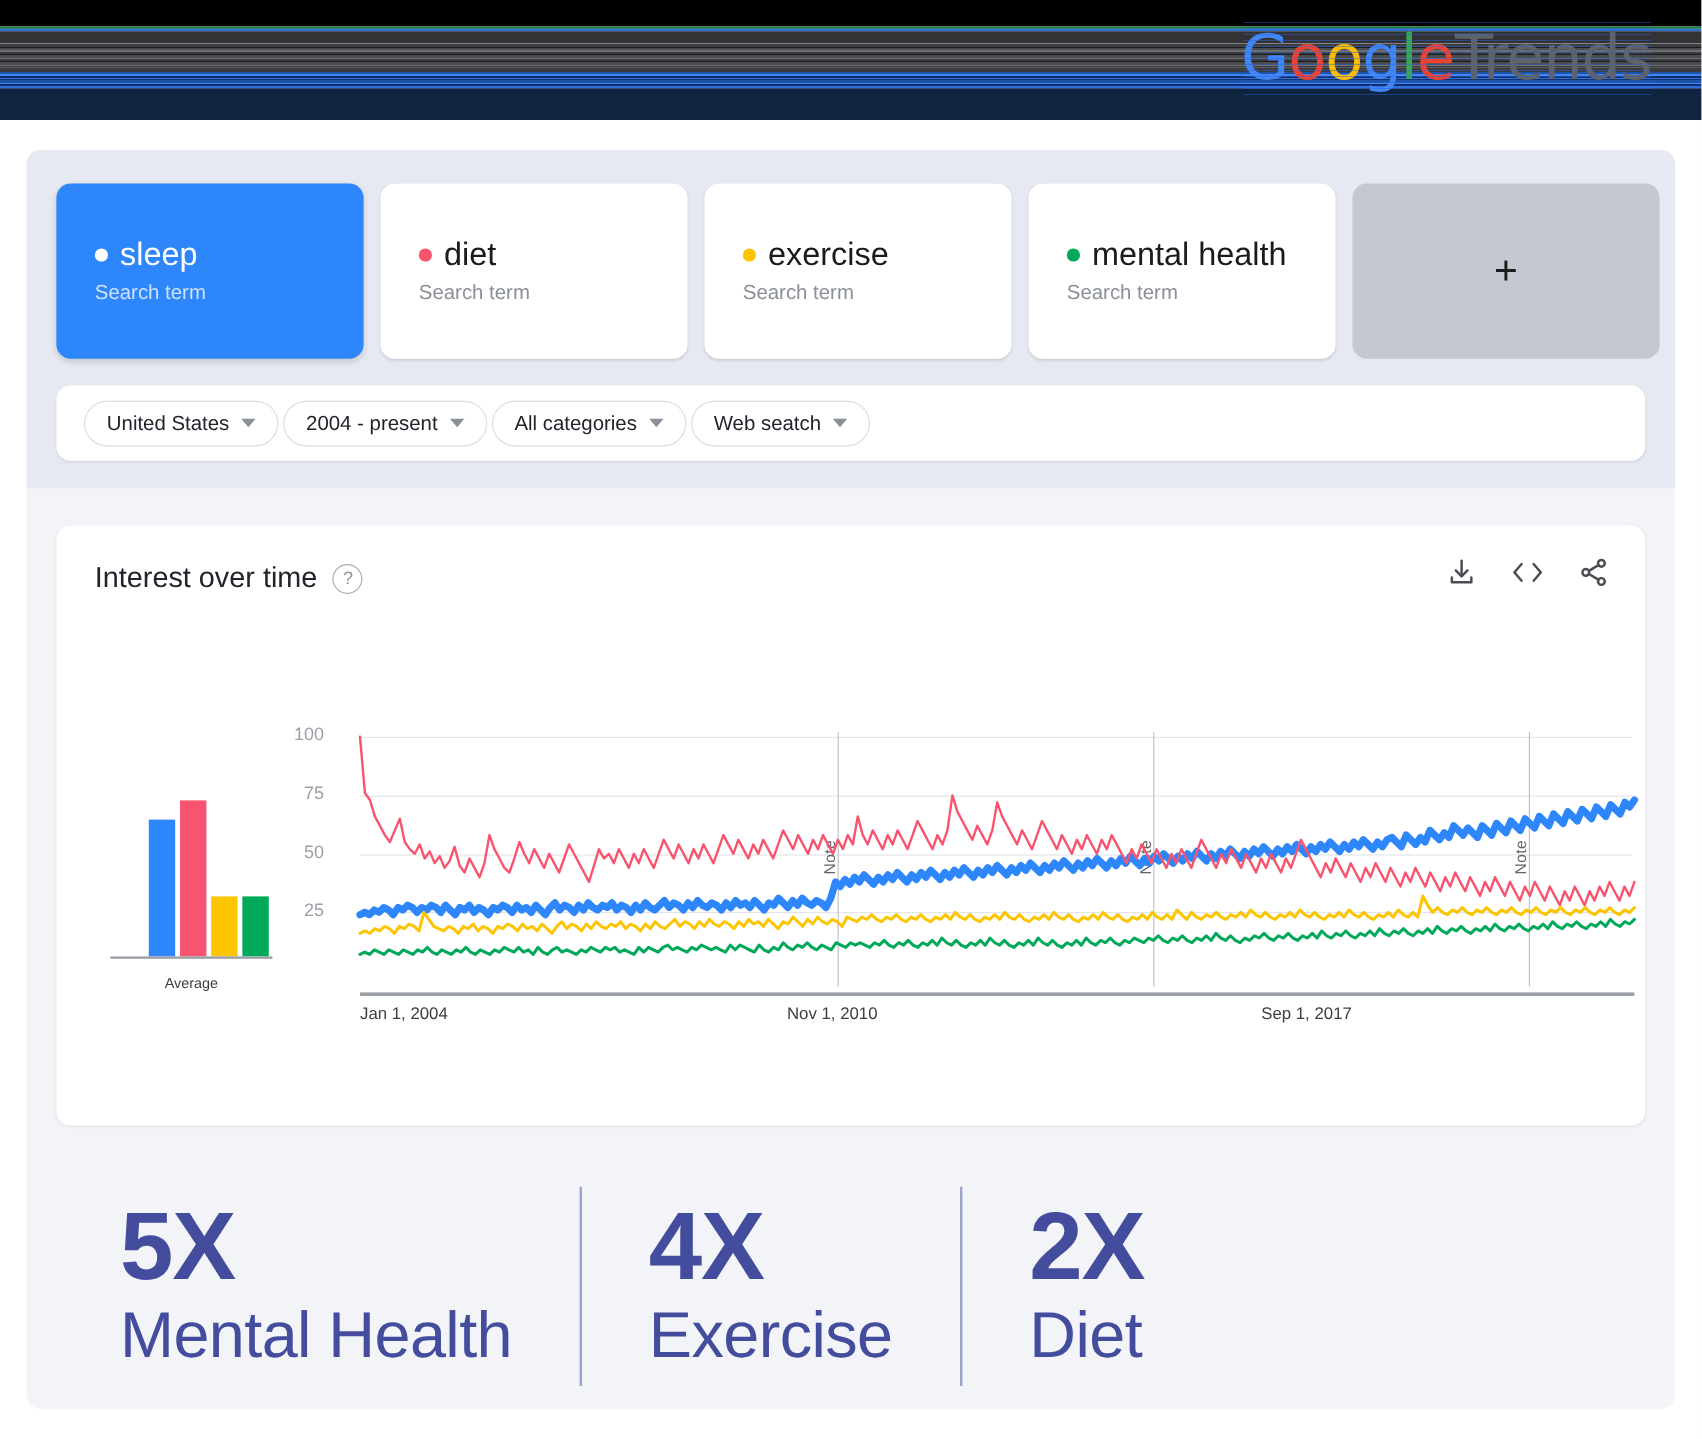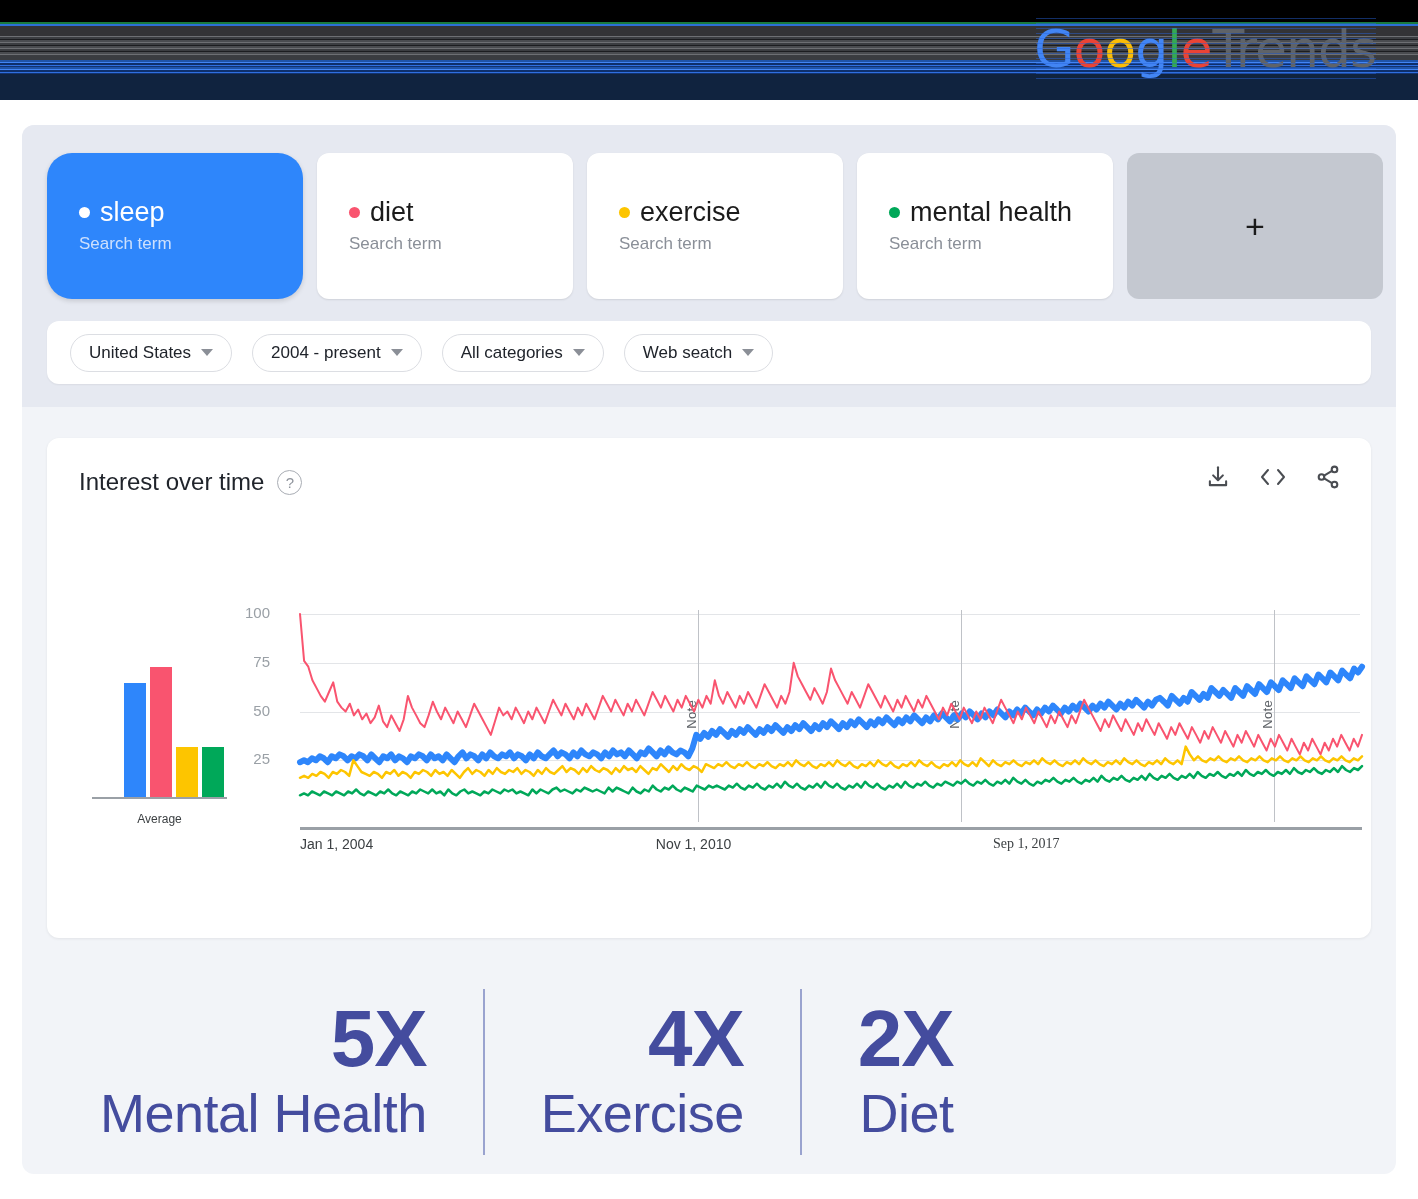--- a/index.html
+++ b/index.html
@@ -51,33 +51,33 @@
   .page { position:relative; width:1418px; height:1099px; background:#ffffff; }
   .shell { position:absolute; left:22px; top:25px; width:1374px; height:1049px;
            background:#f2f4f8; border-radius:12px; overflow:hidden; }
 
   .controls { position:absolute; left:0; top:0; width:1374px; height:282px; background:#e6e9f1; }
 
   .chips { position:absolute; left:25px; top:28px; display:flex; gap:14px; }
   .chip { width:256px; height:146px; border-radius:12px; background:#ffffff;
           padding:0 0 0 32px; display:flex; flex-direction:column; justify-content:center;
           box-shadow:0 1px 2px rgba(0,0,0,.10); position:relative; }
-  .chip.active { background:#2e86fb; box-shadow:0 2px 5px rgba(0,0,0,.14);border-radius:25px; }
+  .chip.active { background:#2e86fb; box-shadow:0 2px 5px rgba(0,0,0,.14); }
   .chip .term { font-size:27px; color:#1b1b1b; display:flex; align-items:center; line-height:1.1; }
   .chip.active .term { color:#ffffff; }
   .chip .dot { width:11px; height:11px; border-radius:50%; margin-right:10px; flex:0 0 auto; }
   .chip .sub { font-size:17px; color:#8a8f98; margin-top:7px; padding-left:0; }
   .chip.active .sub { color:#cde0fd; }
   .chip-add { width:256px; height:146px; border-radius:12px; background:#c4c8d0;
               display:flex; align-items:center; justify-content:center;
               font-size:34px; color:#1b1b1b; font-weight:300; }
 
   .filterbar { position:absolute; left:25px; top:196px; width:1324px; height:63px;
                background:#ffffff; border-radius:12px; display:flex; align-items:center;
-               padding-left:23px; gap:20px; box-shadow:0 1px 2px rgba(0,0,0,.06); }
+               padding-left:23px; gap:4px; box-shadow:0 1px 2px rgba(0,0,0,.06); }
   .filter { height:38px; border:1px solid #dcdee3; border-radius:19px; background:#fff;
             display:flex; align-items:center; padding:0 18px; gap:10px;
             font-size:17px; color:#20242b; white-space:nowrap; }
   .caret { width:0; height:0; border-left:6px solid transparent; border-right:6px solid transparent;
            border-top:7px solid #8b8f97; }
 
   
   .chartcard { position:absolute; left:25px; top:313px; width:1324px; height:500px;
                background:#ffffff; border-radius:12px; box-shadow:0 1px 3px rgba(0,0,0,.07); }
   .chart-head { position:absolute; left:32px; top:30px; display:flex; align-items:center; gap:13px; }
@@ -102,21 +102,21 @@
   .xaxis { position:absolute; left:48px; bottom:22px; width:1062px; height:3px; background:#9aa0a6; }
   .notemark { position:absolute; width:1px; background:#bfc2c7; }
   .notetxt { position:absolute; font-size:13px; color:#5f6368;
              writing-mode:vertical-rl; transform:rotate(180deg); letter-spacing:.3px; }
   .xtick { position:absolute; bottom:0; font-size:14px; color:#3c4043; white-space:nowrap; }
   .series { position:absolute; left:48px; top:0; width:1062px; height:225px; overflow:visible; }
 
   
   .stats { position:absolute; left:0; top:845px; width:1374px; height:204px;
            display:flex; align-items:center; padding-left:78px; }
-  .stat { display:flex; flex-direction:column; justify-content:center;align-items:flex-end; }
+  .stat { display:flex; flex-direction:column; justify-content:center; }
   .stat .big { font-size:80px; font-weight:700; color:#444c9e; line-height:.95;
                font-family:"Liberation Sans", sans-serif; letter-spacing:-1px; }
   .stat .lbl { font-size:54px; font-weight:400; color:#444c9e; line-height:1.12;
                margin-top:6px; letter-spacing:-.5px; }
   .divider { width:2px; height:166px; background:#9aa3cf; margin:0 0 0 0; }
 </style>
 </head>
 <body>
 
 <div class="header">
@@ -260,21 +260,21 @@
               <div class="notetxt" style="left: 432.25px; top: 98px;">Note</div>
               <div class="notemark" style="left: 708.564px; top: 8px; height: 212px;"></div>
               <div class="notetxt" style="left: 694.564px; top: 98px;">Note</div>
               <div class="notemark" style="left: 1021.85px; top: 8px; height: 212px;"></div>
               <div class="notetxt" style="left: 1007.85px; top: 98px;">Note</div>
             </div>
           <div class="xaxis"></div>
           <div id="xticks">
               <div class="xtick" style="left: 48px;">Jan 1, 2004</div>
               <div class="xtick" style="left: 403.77px;">Nov 1, 2010</div>
-              <div class="xtick" style="left: 741px; font-family: Liberation Serif, serif;">Sep 1, 2017</div>
+              <div class="xtick" style="left: 799px;">Sep 1, 2017</div>
             </div>
           <svg class="series" id="series" viewBox="0 0 1062 225" preserveAspectRatio="none">
               <polyline points="0.0,160.2 4.0,158.3 7.9,160.2 11.9,156.3 15.9,158.3 19.8,154.3 23.8,156.3 27.7,160.2 31.7,154.3 35.7,156.3 39.6,152.4 43.6,154.3 47.6,158.3 51.5,154.3 55.5,156.3 59.4,152.4 63.4,154.3 67.4,158.3 71.3,152.4 75.3,156.3 79.3,160.2 83.2,154.3 87.2,156.3 91.1,152.4 95.1,158.3 99.1,154.3 103.0,156.3 107.0,160.2 111.0,154.3 114.9,156.3 118.9,152.4 122.8,154.3 126.8,158.3 130.8,152.4 134.7,156.3 138.7,154.3 142.7,158.3 146.6,152.4 150.6,156.3 154.5,160.2 158.5,154.3 162.5,150.4 166.4,156.3 170.4,152.4 174.4,154.3 178.3,158.3 182.3,152.4 186.2,156.3 190.2,150.4 194.2,154.3 198.1,156.3 202.1,152.4 206.1,154.3 210.0,150.4 214.0,156.3 217.9,152.4 221.9,154.3 225.9,158.3 229.8,152.4 233.8,156.3 237.8,150.4 241.7,154.3 245.7,156.3 249.6,152.4 253.6,148.5 257.6,154.3 261.5,150.4 265.5,152.4 269.5,156.3 273.4,150.4 277.4,154.3 281.4,148.5 285.3,152.4 289.3,154.3 293.2,150.4 297.2,152.4 301.2,156.3 305.1,150.4 309.1,154.3 313.1,148.5 317.0,152.4 321.0,150.4 324.9,154.3 328.9,148.5 332.9,152.4 336.8,156.3 340.8,150.4 344.8,152.4 348.7,146.5 352.7,150.4 356.6,154.3 360.6,148.5 364.6,152.4 368.5,146.5 372.5,150.4 376.5,152.4 380.4,148.5 384.4,150.4 388.3,154.3 392.3,146.5 396.3,132.9 400.2,136.8 404.2,130.9 408.2,134.8 412.1,129.0 416.1,132.9 420.0,127.1 424.0,130.9 428.0,134.8 431.9,129.0 435.9,132.9 439.9,127.1 443.8,130.9 447.8,125.1 451.7,129.0 455.7,132.9 459.7,127.1 463.6,130.9 467.6,125.1 471.6,129.0 475.5,123.2 479.5,127.1 483.4,130.9 487.4,125.1 491.4,129.0 495.3,123.2 499.3,127.1 503.3,121.2 507.2,125.1 511.2,129.0 515.1,123.2 519.1,127.1 523.1,121.2 527.0,125.1 531.0,119.3 535.0,123.2 538.9,127.1 542.9,121.2 546.9,125.1 550.8,119.3 554.8,123.2 558.7,117.3 562.7,121.2 566.7,125.1 570.6,119.3 574.6,123.2 578.6,117.3 582.5,121.2 586.5,115.4 590.4,119.3 594.4,123.2 598.4,117.3 602.3,121.2 606.3,115.4 610.3,119.3 614.2,113.4 618.2,117.3 622.1,121.2 626.1,115.4 630.1,119.3 634.0,113.4 638.0,117.3 642.0,111.5 645.9,115.4 649.9,119.3 653.8,113.4 657.8,117.3 661.8,111.5 665.7,115.4 669.7,109.5 673.7,113.4 677.6,117.3 681.6,111.5 685.5,115.4 689.5,109.5 693.5,113.4 697.4,107.5 701.4,111.5 705.4,115.4 709.3,109.5 713.3,113.4 717.2,107.5 721.2,111.5 725.2,105.6 729.1,109.5 733.1,113.4 737.1,107.5 741.0,111.5 745.0,105.6 748.9,109.5 752.9,103.6 756.9,107.5 760.8,111.5 764.8,105.6 768.8,109.5 772.7,103.6 776.7,107.5 780.6,101.7 784.6,105.6 788.6,109.5 792.5,103.6 796.5,107.5 800.5,101.7 804.4,105.6 808.4,99.7 812.4,103.6 816.3,107.5 820.3,101.7 824.2,105.6 828.2,99.7 832.2,103.6 836.1,97.8 840.1,101.7 844.1,105.6 848.0,99.7 852.0,103.6 855.9,97.8 859.9,95.9 863.9,99.7 867.8,103.6 871.8,93.9 875.8,97.8 879.7,101.7 883.7,95.9 887.6,99.7 891.6,90.0 895.6,93.9 899.5,97.8 903.5,92.0 907.5,95.9 911.4,86.1 915.4,90.0 919.3,93.9 923.3,88.0 927.3,92.0 931.2,95.9 935.2,86.1 939.2,90.0 943.1,93.9 947.1,84.2 951.0,88.0 955.0,92.0 959.0,82.2 962.9,86.1 966.9,90.0 970.9,80.3 974.8,84.2 978.8,88.0 982.7,78.3 986.7,82.2 990.7,86.1 994.6,76.3 998.6,80.3 1002.6,84.2 1006.5,74.4 1010.5,78.3 1014.4,82.2 1018.4,72.5 1022.4,76.3 1026.3,80.3 1030.3,70.5 1034.3,74.4 1038.2,78.3 1042.2,68.6 1046.1,72.5 1050.1,76.3 1054.1,66.6 1058.0,70.5 1062.0,64.7" fill="none" stroke="#2e86fb" stroke-width="6" stroke-linejoin="round" stroke-linecap="round" vector-effect="non-scaling-stroke"></polyline>
               <polyline points="0.0,12.0 4.1,58.8 8.3,64.7 12.4,78.3 16.6,86.1 20.7,93.9 24.9,99.7 29.0,90.0 33.2,80.3 37.3,99.7 41.5,105.6 45.6,109.5 49.8,101.7 53.9,113.4 58.1,107.5 62.2,117.3 66.4,111.5 70.5,121.2 74.7,115.4 78.8,103.6 83.0,119.3 87.1,125.1 91.3,113.4 95.4,121.2 99.6,129.0 103.7,117.3 107.9,93.9 112.0,105.6 116.2,113.4 120.3,121.2 124.5,125.1 128.6,113.4 132.8,99.7 136.9,109.5 141.0,117.3 145.2,105.6 149.3,113.4 153.5,121.2 157.6,109.5 161.8,117.3 165.9,125.1 170.1,113.4 174.2,101.7 178.4,109.5 182.5,117.3 186.7,125.1 190.8,132.9 195.0,119.3 199.1,105.6 203.3,113.4 207.4,109.5 211.6,117.3 215.7,105.6 219.9,113.4 224.0,121.2 228.2,109.5 232.3,117.3 236.5,105.6 240.6,113.4 244.8,121.2 248.9,109.5 253.1,97.8 257.2,105.6 261.4,113.4 265.5,101.7 269.6,109.5 273.8,117.3 277.9,105.6 282.1,113.4 286.2,101.7 290.4,109.5 294.5,117.3 298.7,105.6 302.8,93.9 307.0,101.7 311.1,109.5 315.3,97.8 319.4,105.6 323.6,113.4 327.7,101.7 331.9,109.5 336.0,97.8 340.2,105.6 344.3,113.4 348.5,101.7 352.6,90.0 356.8,97.8 360.9,105.6 365.1,93.9 369.2,101.7 373.4,109.5 377.5,97.8 381.7,105.6 385.8,93.9 390.0,101.7 394.1,109.5 398.3,97.8 402.4,105.6 406.5,93.9 410.7,101.7 414.8,78.3 419.0,93.9 423.1,101.7 427.3,90.0 431.4,97.8 435.6,105.6 439.7,93.9 443.9,101.7 448.0,90.0 452.2,97.8 456.3,105.6 460.5,93.9 464.6,82.2 468.8,90.0 472.9,97.8 477.1,105.6 481.2,93.9 485.4,101.7 489.5,90.0 493.7,60.8 497.8,74.4 502.0,82.2 506.1,90.0 510.3,97.8 514.4,86.1 518.6,93.9 522.7,101.7 526.9,90.0 531.0,66.6 535.1,78.3 539.3,86.1 543.4,93.9 547.6,101.7 551.7,90.0 555.9,97.8 560.0,105.6 564.2,93.9 568.3,82.2 572.5,90.0 576.6,97.8 580.8,105.6 584.9,93.9 589.1,101.7 593.2,109.5 597.4,97.8 601.5,105.6 605.7,93.9 609.8,101.7 614.0,109.5 618.1,97.8 622.3,105.6 626.4,93.9 630.6,101.7 634.7,109.5 638.9,117.3 643.0,105.6 647.2,113.4 651.3,101.7 655.5,109.5 659.6,117.3 663.8,105.6 667.9,113.4 672.0,121.2 676.2,109.5 680.3,117.3 684.5,105.6 688.6,113.4 692.8,121.2 696.9,109.5 701.1,97.8 705.2,105.6 709.4,113.4 713.5,121.2 717.7,109.5 721.8,117.3 726.0,105.6 730.1,113.4 734.3,121.2 738.4,109.5 742.6,117.3 746.7,125.1 750.9,113.4 755.0,121.2 759.2,109.5 763.3,117.3 767.5,125.1 771.6,113.4 775.8,121.2 779.9,109.5 784.1,97.8 788.2,105.6 792.4,113.4 796.5,121.2 800.6,129.0 804.8,117.3 808.9,125.1 813.1,113.4 817.2,121.2 821.4,129.0 825.5,117.3 829.7,125.1 833.8,132.9 838.0,121.2 842.1,129.0 846.3,117.3 850.4,125.1 854.6,132.9 858.7,121.2 862.9,129.0 867.0,136.8 871.2,125.1 875.3,132.9 879.5,121.2 883.6,129.0 887.8,136.8 891.9,125.1 896.1,132.9 900.2,140.7 904.4,129.0 908.5,136.8 912.7,125.1 916.8,132.9 921.0,140.7 925.1,129.0 929.3,136.8 933.4,144.6 937.5,132.9 941.7,140.7 945.8,129.0 950.0,136.8 954.1,144.6 958.3,132.9 962.4,140.7 966.6,148.5 970.7,136.8 974.9,144.6 979.0,132.9 983.2,140.7 987.3,148.5 991.5,136.8 995.6,144.6 999.8,152.4 1003.9,140.7 1008.1,148.5 1012.2,136.8 1016.4,144.6 1020.5,152.4 1024.7,140.7 1028.8,148.5 1033.0,136.8 1037.1,144.6 1041.3,132.9 1045.4,140.7 1049.6,148.5 1053.7,136.8 1057.9,144.6 1062.0,132.9" fill="none" stroke="#f9546f" stroke-width="2" stroke-linejoin="round" stroke-linecap="round" vector-effect="non-scaling-stroke"></polyline>
               <polyline points="0.0,175.8 4.1,173.8 8.2,175.8 12.3,171.9 16.4,173.8 20.5,170.0 24.6,171.9 28.7,175.8 32.8,170.0 36.9,171.9 41.0,168.0 45.1,170.0 49.2,173.8 53.3,158.3 57.4,164.1 61.5,170.0 65.6,171.9 69.7,173.8 73.8,170.0 77.9,171.9 82.0,175.8 86.1,170.0 90.2,171.9 94.3,168.0 98.4,173.8 102.5,170.0 106.6,171.9 110.7,175.8 114.8,170.0 118.9,171.9 123.0,168.0 127.1,170.0 131.2,173.8 135.3,168.0 139.4,171.9 143.5,170.0 147.6,173.8 151.7,168.0 155.8,171.9 159.9,175.8 164.0,170.0 168.1,166.1 172.2,171.9 176.3,168.0 180.4,170.0 184.5,173.8 188.6,168.0 192.7,171.9 196.8,166.1 200.9,170.0 205.0,171.9 209.1,168.0 213.2,170.0 217.3,166.1 221.4,171.9 225.5,168.0 229.6,170.0 233.7,173.8 237.8,168.0 241.9,171.9 246.0,166.1 250.1,170.0 254.2,171.9 258.3,168.0 262.4,164.1 266.5,170.0 270.6,166.1 274.7,168.0 278.8,171.9 282.9,166.1 287.0,170.0 291.1,164.1 295.2,168.0 299.3,170.0 303.4,166.1 307.5,168.0 311.6,171.9 315.7,166.1 319.8,170.0 323.9,164.1 328.0,168.0 332.1,166.1 336.2,170.0 340.3,164.1 344.4,168.0 348.5,171.9 352.6,166.1 356.7,168.0 360.8,162.2 364.9,166.1 369.0,170.0 373.1,164.1 377.2,168.0 381.3,162.2 385.4,166.1 389.5,168.0 393.6,164.1 397.7,166.1 401.8,170.0 405.9,162.2 410.0,164.1 414.1,166.1 418.2,162.2 422.3,164.1 426.4,160.2 430.5,164.1 434.6,166.1 438.7,162.2 442.8,164.1 446.9,160.2 451.0,164.1 455.1,166.1 459.2,162.2 463.3,164.1 467.4,160.2 471.5,164.1 475.6,166.1 479.7,162.2 483.8,164.1 487.9,160.2 492.0,164.1 496.1,158.3 500.2,162.2 504.3,164.1 508.4,160.2 512.5,164.1 516.6,166.1 520.7,162.2 524.8,164.1 528.9,160.2 533.1,164.1 537.2,158.3 541.3,162.2 545.4,164.1 549.5,160.2 553.6,164.1 557.7,166.1 561.8,162.2 565.9,164.1 570.0,160.2 574.1,164.1 578.2,158.3 582.3,162.2 586.4,164.1 590.5,160.2 594.6,164.1 598.7,166.1 602.8,162.2 606.9,164.1 611.0,160.2 615.1,164.1 619.2,158.3 623.3,162.2 627.4,164.1 631.5,160.2 635.6,164.1 639.7,166.1 643.8,162.2 647.9,164.1 652.0,160.2 656.1,164.1 660.2,158.3 664.3,162.2 668.4,164.1 672.5,160.2 676.6,164.1 680.7,156.3 684.8,160.2 688.9,164.1 693.0,158.3 697.1,162.2 701.2,164.1 705.3,160.2 709.4,162.2 713.5,158.3 717.6,162.2 721.7,164.1 725.8,160.2 729.9,162.2 734.0,158.3 738.1,162.2 742.2,156.3 746.3,160.2 750.4,162.2 754.5,158.3 758.6,162.2 762.7,164.1 766.8,160.2 770.9,162.2 775.0,158.3 779.1,162.2 783.2,156.3 787.3,160.2 791.4,162.2 795.5,158.3 799.6,162.2 803.7,164.1 807.8,160.2 811.9,162.2 816.0,158.3 820.1,162.2 824.2,156.3 828.3,160.2 832.4,162.2 836.5,158.3 840.6,162.2 844.7,164.1 848.8,160.2 852.9,162.2 857.0,158.3 861.1,162.2 865.2,156.3 869.3,160.2 873.4,162.2 877.5,158.3 881.6,162.2 885.7,144.6 889.8,152.4 893.9,158.3 898.0,154.3 902.1,158.3 906.2,160.2 910.3,156.3 914.4,158.3 918.5,154.3 922.6,158.3 926.7,160.2 930.8,156.3 934.9,158.3 939.0,154.3 943.1,158.3 947.2,160.2 951.3,156.3 955.4,158.3 959.5,154.3 963.6,158.3 967.7,160.2 971.8,156.3 975.9,158.3 980.0,154.3 984.1,158.3 988.2,160.2 992.3,156.3 996.4,158.3 1000.5,154.3 1004.6,158.3 1008.7,160.2 1012.8,156.3 1016.9,158.3 1021.0,154.3 1025.1,158.3 1029.2,160.2 1033.3,156.3 1037.4,158.3 1041.5,154.3 1045.6,158.3 1049.7,160.2 1053.8,156.3 1057.9,158.3 1062.0,154.3" fill="none" stroke="#fdc500" stroke-width="2.5" stroke-linejoin="round" stroke-linecap="round" vector-effect="non-scaling-stroke"></polyline>
               <polyline points="0.0,193.3 4.0,191.4 8.0,193.3 12.0,189.5 16.0,191.4 20.0,193.3 24.0,189.5 28.1,191.4 32.1,193.3 36.1,189.5 40.1,191.4 44.1,193.3 48.1,189.5 52.1,191.4 56.1,187.5 60.1,191.4 64.1,193.3 68.1,189.5 72.1,191.4 76.1,193.3 80.2,189.5 84.2,191.4 88.2,187.5 92.2,191.4 96.2,193.3 100.2,189.5 104.2,191.4 108.2,193.3 112.2,189.5 116.2,191.4 120.2,187.5 124.2,189.5 128.2,191.4 132.2,187.5 136.3,191.4 140.3,189.5 144.3,193.3 148.3,187.5 152.3,191.4 156.3,193.3 160.3,189.5 164.3,187.5 168.3,191.4 172.3,189.5 176.3,191.4 180.3,193.3 184.3,189.5 188.4,191.4 192.4,187.5 196.4,189.5 200.4,191.4 204.4,187.5 208.4,189.5 212.4,187.5 216.4,191.4 220.4,189.5 224.4,191.4 228.4,193.3 232.4,187.5 236.4,191.4 240.5,187.5 244.5,189.5 248.5,191.4 252.5,187.5 256.5,185.6 260.5,189.5 264.5,187.5 268.5,189.5 272.5,191.4 276.5,187.5 280.5,189.5 284.5,185.6 288.5,187.5 292.6,189.5 296.6,187.5 300.6,189.5 304.6,191.4 308.6,185.6 312.6,189.5 316.6,185.6 320.6,187.5 324.6,189.5 328.6,191.4 332.6,185.6 336.6,189.5 340.6,191.4 344.6,187.5 348.7,189.5 352.7,183.6 356.7,187.5 360.7,189.5 364.7,185.6 368.7,187.5 372.7,183.6 376.7,187.5 380.7,189.5 384.7,185.6 388.7,187.5 392.7,189.5 396.7,183.6 400.8,185.6 404.8,187.5 408.8,183.6 412.8,185.6 416.8,183.6 420.8,185.6 424.8,187.5 428.8,183.6 432.8,185.6 436.8,181.7 440.8,185.6 444.8,187.5 448.8,183.6 452.9,185.6 456.9,181.7 460.9,185.6 464.9,187.5 468.9,183.6 472.9,185.6 476.9,181.7 480.9,185.6 484.9,179.7 488.9,183.6 492.9,185.6 496.9,181.7 500.9,185.6 505.0,187.5 509.0,183.6 513.0,185.6 517.0,181.7 521.0,185.6 525.0,179.7 529.0,183.6 533.0,185.6 537.0,181.7 541.0,185.6 545.0,187.5 549.0,183.6 553.0,185.6 557.0,181.7 561.1,185.6 565.1,179.7 569.1,183.6 573.1,185.6 577.1,181.7 581.1,185.6 585.1,187.5 589.1,183.6 593.1,185.6 597.1,181.7 601.1,185.6 605.1,179.7 609.1,183.6 613.2,185.6 617.2,181.7 621.2,183.6 625.2,179.7 629.2,183.6 633.2,185.6 637.2,181.7 641.2,183.6 645.2,179.7 649.2,181.7 653.2,183.6 657.2,179.7 661.2,181.7 665.3,177.8 669.3,181.7 673.3,183.6 677.3,179.7 681.3,181.7 685.3,177.8 689.3,181.7 693.3,183.6 697.3,179.7 701.3,181.7 705.3,177.8 709.3,181.7 713.3,175.8 717.4,179.7 721.4,181.7 725.4,177.8 729.4,181.7 733.4,183.6 737.4,179.7 741.4,181.7 745.4,177.8 749.4,179.7 753.4,175.8 757.4,179.7 761.4,181.7 765.4,177.8 769.4,179.7 773.5,175.8 777.5,179.7 781.5,181.7 785.5,177.8 789.5,179.7 793.5,175.8 797.5,179.7 801.5,173.8 805.5,177.8 809.5,179.7 813.5,175.8 817.5,177.8 821.5,173.8 825.6,177.8 829.6,179.7 833.6,175.8 837.6,177.8 841.6,173.8 845.6,177.8 849.6,171.9 853.6,175.8 857.6,177.8 861.6,173.8 865.6,175.8 869.6,171.9 873.6,175.8 877.7,177.8 881.7,173.8 885.7,175.8 889.7,171.9 893.7,175.8 897.7,170.0 901.7,173.8 905.7,175.8 909.7,171.9 913.7,173.8 917.7,170.0 921.7,173.8 925.7,175.8 929.8,171.9 933.8,173.8 937.8,170.0 941.8,173.8 945.8,168.0 949.8,171.9 953.8,173.8 957.8,170.0 961.8,171.9 965.8,168.0 969.8,171.9 973.8,173.8 977.8,170.0 981.8,171.9 985.9,168.0 989.9,171.9 993.9,166.1 997.9,170.0 1001.9,171.9 1005.9,168.0 1009.9,170.0 1013.9,166.1 1017.9,170.0 1021.9,171.9 1025.9,168.0 1029.9,170.0 1033.9,166.1 1038.0,170.0 1042.0,164.1 1046.0,168.0 1050.0,170.0 1054.0,166.1 1058.0,168.0 1062.0,164.1" fill="none" stroke="#00a859" stroke-width="2.5" stroke-linejoin="round" stroke-linecap="round" vector-effect="non-scaling-stroke"></polyline>
             </svg>
         </div>
       </div>
     </div>

